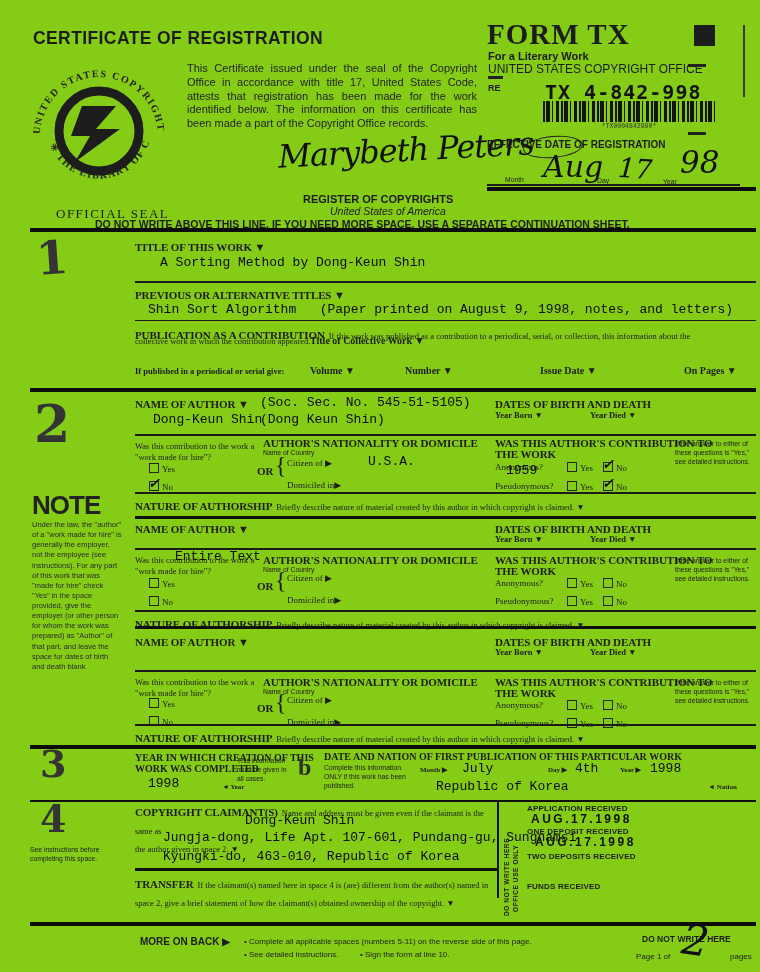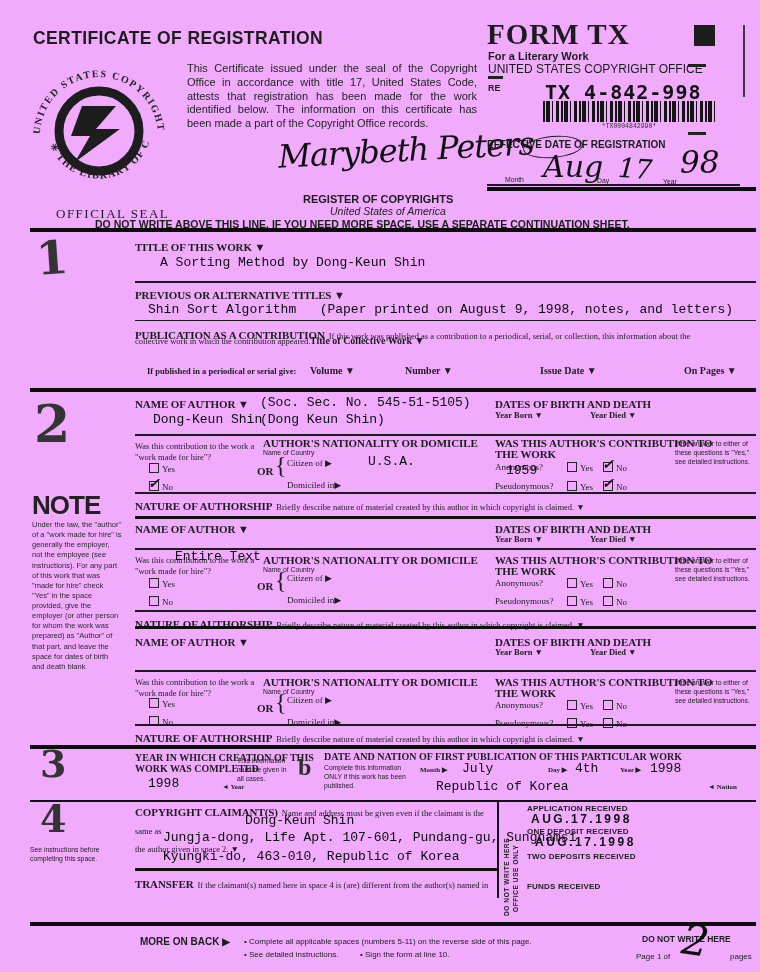--- a/index.html
+++ b/index.html
@@ -1,16 +1,16 @@
 <!DOCTYPE html>
 <html><head>
 <meta charset="utf-8">
 <style>
   html,body{margin:0;padding:0;background:#d8d6d0;}
-  #page{position:relative;width:760px;height:972px;background:#f0abfc;color:#1c1c1c;
+  #page{position:relative;width:760px;height:972px;background:#84cc16;color:#1c1c1c;
         font-family:"Liberation Serif",serif;overflow:hidden;}
   .abs{position:absolute;}
   
   .lbl{font:bold 11px "Liberation Serif",serif;letter-spacing:-0.1px;white-space:nowrap;}
   .lbl10{font:bold 10px "Liberation Serif",serif;white-space:nowrap;}
   .small{font:8.5px/1.3 "Liberation Serif",serif;}
   .tiny{font:6.8px/1.3 "Liberation Sans",sans-serif;}
   .tinyb{font:bold 7px "Liberation Serif",serif;white-space:nowrap;}
   .typed{font:13px "Liberation Mono","DejaVu Sans Mono",monospace;color:#0b0b0b;white-space:pre;}
   .hand{font:italic 28px/1 "DejaVu Serif",serif;color:#101010;white-space:nowrap;}
@@ -104,21 +104,21 @@
       <span class="typed" style="position:absolute;left:13px;top:3px;">Shin Sort Algorithm   (Paper printed on August 9, 1998, notes, and letters)</span>
     </div>
 
     <div class="abs" style="left:105px;top:92px;white-space:nowrap;">
       <span class="lbl">PUBLICATION AS A CONTRIBUTION</span>
       <span class="small">If this work was published as a contribution to a periodical, serial, or collection, this information about the</span>
     </div>
     <div class="abs small" style="left:105px;top:103px;">collective work in which the contribution appeared.</div>
     <div class="abs lbl10" style="left:280px;top:102px;">Title of Collective Work ▼</div>
 
-    <div class="abs small" style="left:105px;top:133px;font-weight:bold;margin-left:12px;">If published in a periodical or serial give:</div>
+    <div class="abs small" style="left:105px;top:133px;font-weight:bold;">If published in a periodical or serial give:</div>
     <div class="abs lbl10" style="left:280px;top:132px;">Volume ▼</div>
     <div class="abs lbl10" style="left:375px;top:132px;">Number ▼</div>
     <div class="abs lbl10" style="left:510px;top:132px;">Issue Date ▼</div>
     <div class="abs lbl10" style="left:654px;top:132px;">On Pages ▼</div>
   </div>
 
   <div class="abs" style="left:30px;top:392px;width:726px;height:353px;border-bottom:4px solid #0c0c0c;">
     <div class="abs secnum" style="left:4px;top:6px;font-size:52px;">2</div>
 
     <div class="abs note-title" style="left:2px;top:100px;">NOTE</div>
@@ -314,20 +314,21 @@
       <span class="small">Name and address must be given even if the claimant is the same as</span><br>
       <span class="small">the author given in space 2. ▼</span>
     </div>
     <div class="abs typed" style="left:215px;top:11px;">Dong-Keun Shin</div>
     <div class="abs typed" style="left:133px;top:28px;">Jungja-dong, Life Apt. 107-601, Pundang-gu, Sungnamsi</div>
     <div class="abs typed" style="left:133px;top:47px;">Kyungki-do, 463-010, Republic of Korea</div>
     <div class="abs hr2" style="left:105px;top:66px;width:362px;"></div>
     <div class="abs" style="left:105px;top:72px;width:360px;">
       <span class="lbl">TRANSFER</span>
       <span class="small">If the claimant(s) named here in space 4 is (are) different from the author(s) named in</span><br>
+      <span class="small">space 2, give a brief statement of how the claimant(s) obtained ownership of the copyright. ▼</span>
     </div>
 
     <div class="abs" style="left:467px;top:0;width:259px;height:96px;border-left:2px solid #111;">
       <div class="abs vert" style="left:4px;top:4px;height:110px;">DO NOT WRITE HERE</div>
       <div class="abs vert" style="left:13px;top:10px;height:100px;">OFFICE USE ONLY</div>
       <div class="abs office-lbl" style="left:28px;top:2px;">APPLICATION RECEIVED</div>
       <div class="abs stamp" style="left:32px;top:10px;">AUG.17.1998</div>
       <div class="abs office-lbl" style="left:28px;top:25px;">ONE DEPOSIT RECEIVED</div>
       <div class="abs stamp" style="left:36px;top:33px;">AUG.17.1998</div>
       <div class="abs office-lbl" style="left:28px;top:50px;">TWO DEPOSITS RECEIVED</div>

